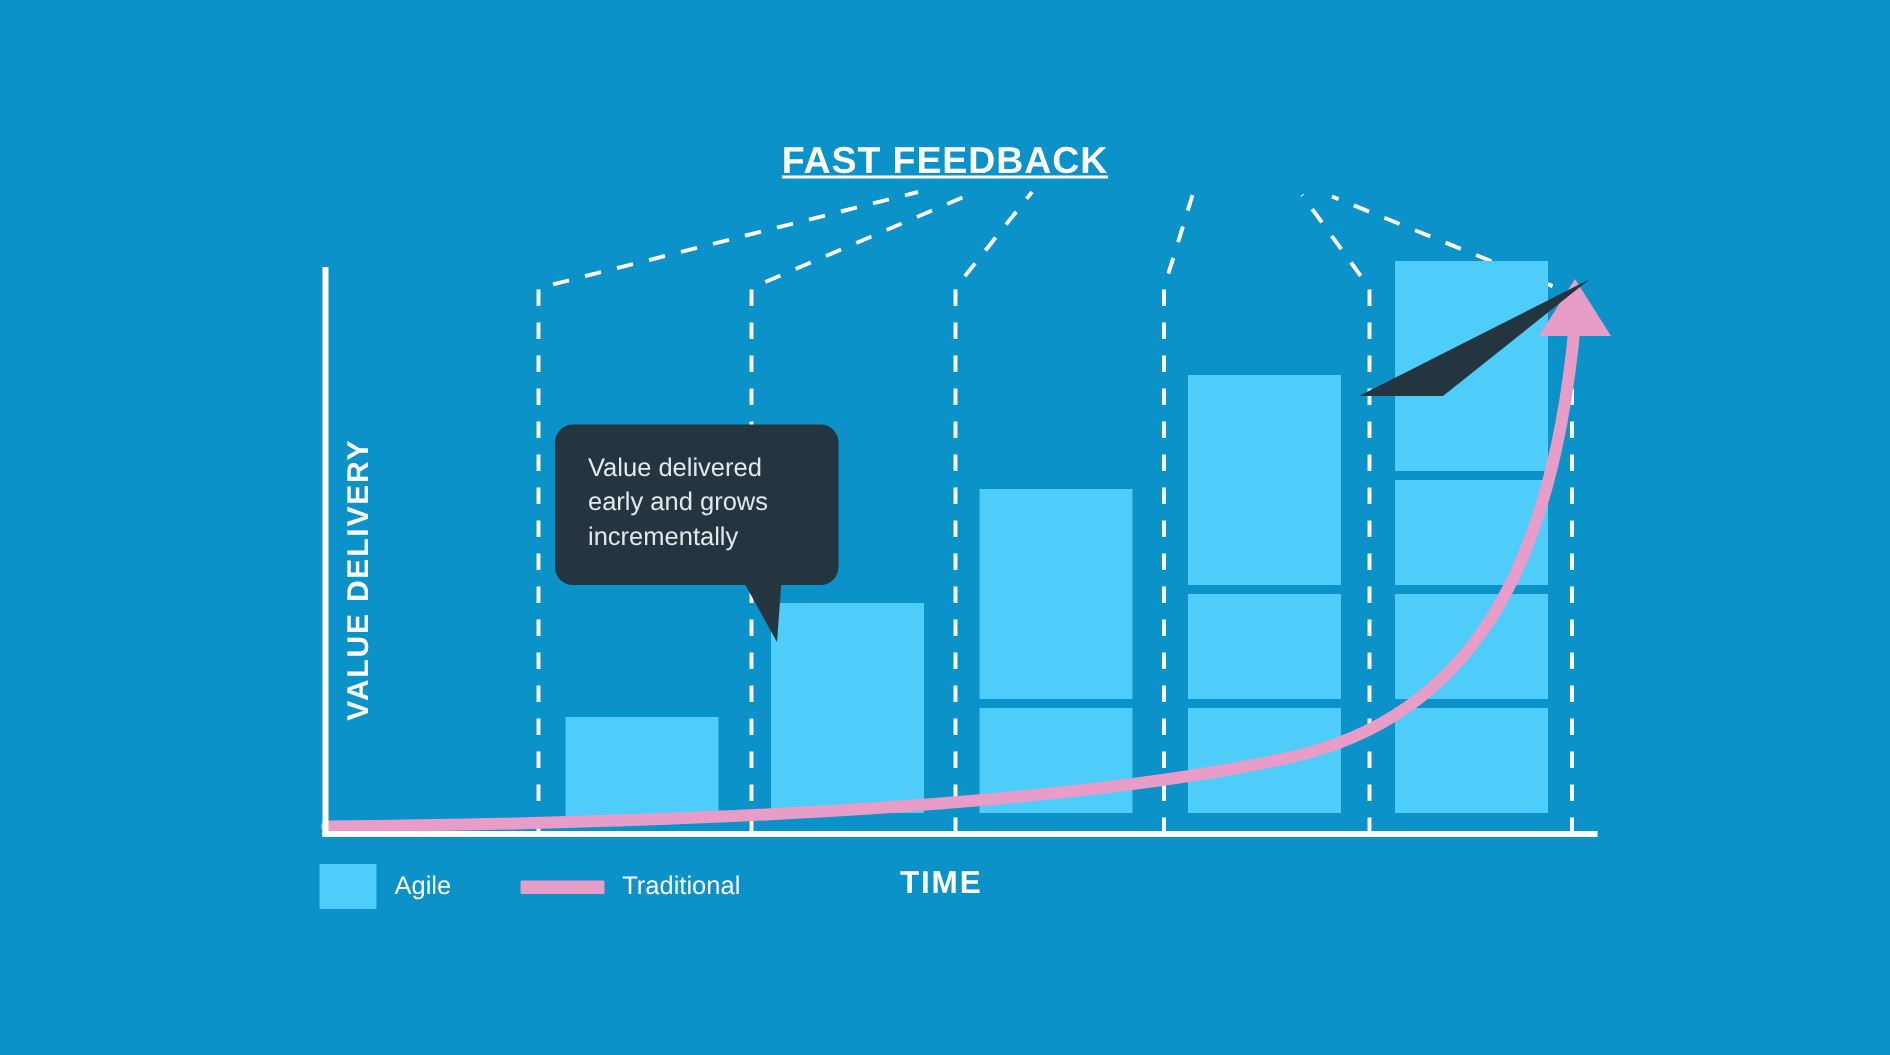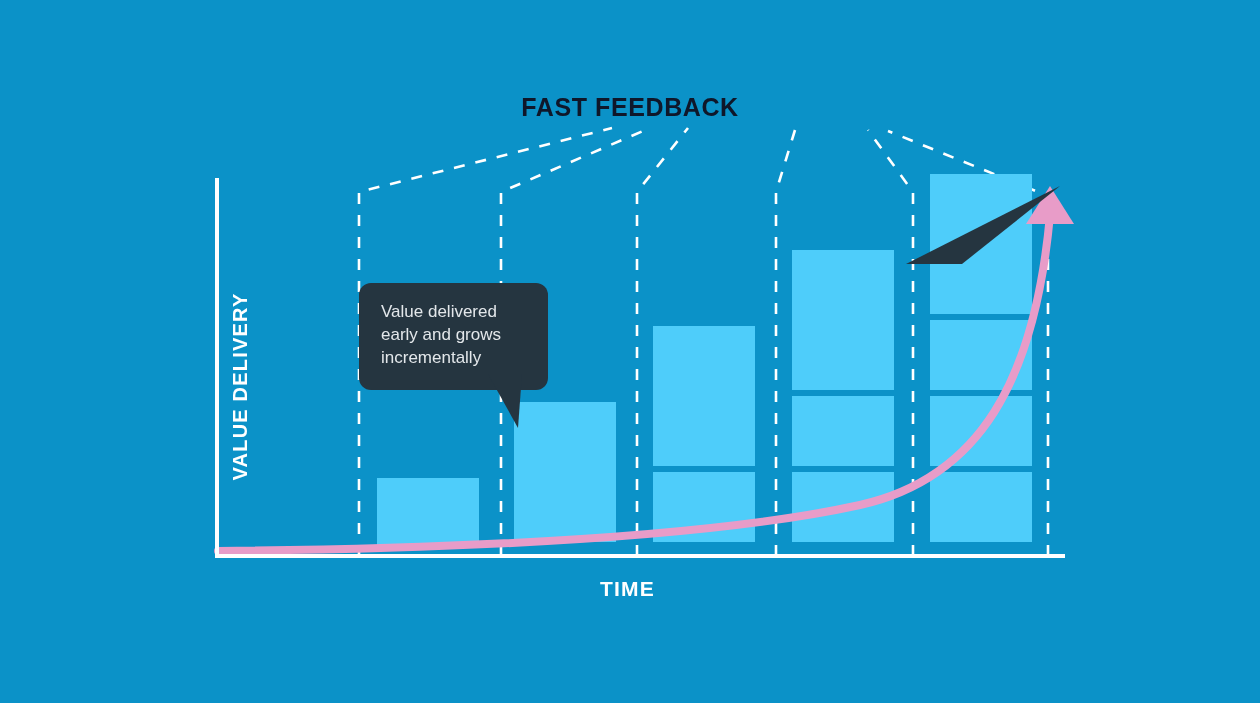--- a/index.html
+++ b/index.html
@@ -18,25 +18,26 @@
     overflow: hidden;
   }
 
   
   .chart-title {
     position: absolute;
     left: 0;
     top: 93px;
     width: 1260px;
     text-align: center;
-    color: #0f172a;
+    color: #ffffff;
     font-size: 25px;
     font-weight: bold;
     letter-spacing: 0.6px;
     font-family: "Liberation Sans", sans-serif;
+    text-decoration: underline;
   }
 
   
   .axis-y {
     position: absolute;
     left: 215px;
     top: 178px;
     width: 4px;
     height: 380px;
     background: #ffffff;
@@ -122,21 +123,21 @@
     position: absolute;
     background: #253540;
     border-radius: 12px;
     color: #e3e7ea;
     font-size: 17px;
     line-height: 1.35;
     padding: 18px 22px 20px 22px;
     font-family: "Liberation Sans", sans-serif;
   }
   #tooltip-agile {
-    left: 359px;
+    left: 370px;
     top: 283px;
     width: 145px;
   }
   #tooltip-traditional {
     left: 860px;
     top: 246px;
     width: 160px;
   }
   .tip-tail {
     position: absolute;
@@ -237,14 +238,25 @@
 
   <div class="tooltip" id="tooltip-agile">Value delivered early and grows incrementally</div>
   <svg class="tip-tail" style="left:488px; top:374px;" width="40" height="56" viewBox="0 0 40 56">
     <polygon points="0,0 34,0 30,54" fill="#253540"></polygon>
   </svg>
 
   <svg class="tip-tail" style="left:900px; top:186px;" width="160" height="80" viewBox="0 0 160 80">
     <polygon points="160,0 62,78 6,78" fill="#253540"></polygon>
   </svg>
 
+  <div class="legend">
+    <div class="legend-item">
+      <span class="legend-swatch"></span>
+      <span class="legend-text">Agile</span>
+    </div>
+    <div class="legend-gap"></div>
+    <div class="legend-item">
+      <span class="legend-line"></span>
+      <span class="legend-text">Traditional</span>
+    </div>
+  </div>
 
 </div>
 
 </body></html>

